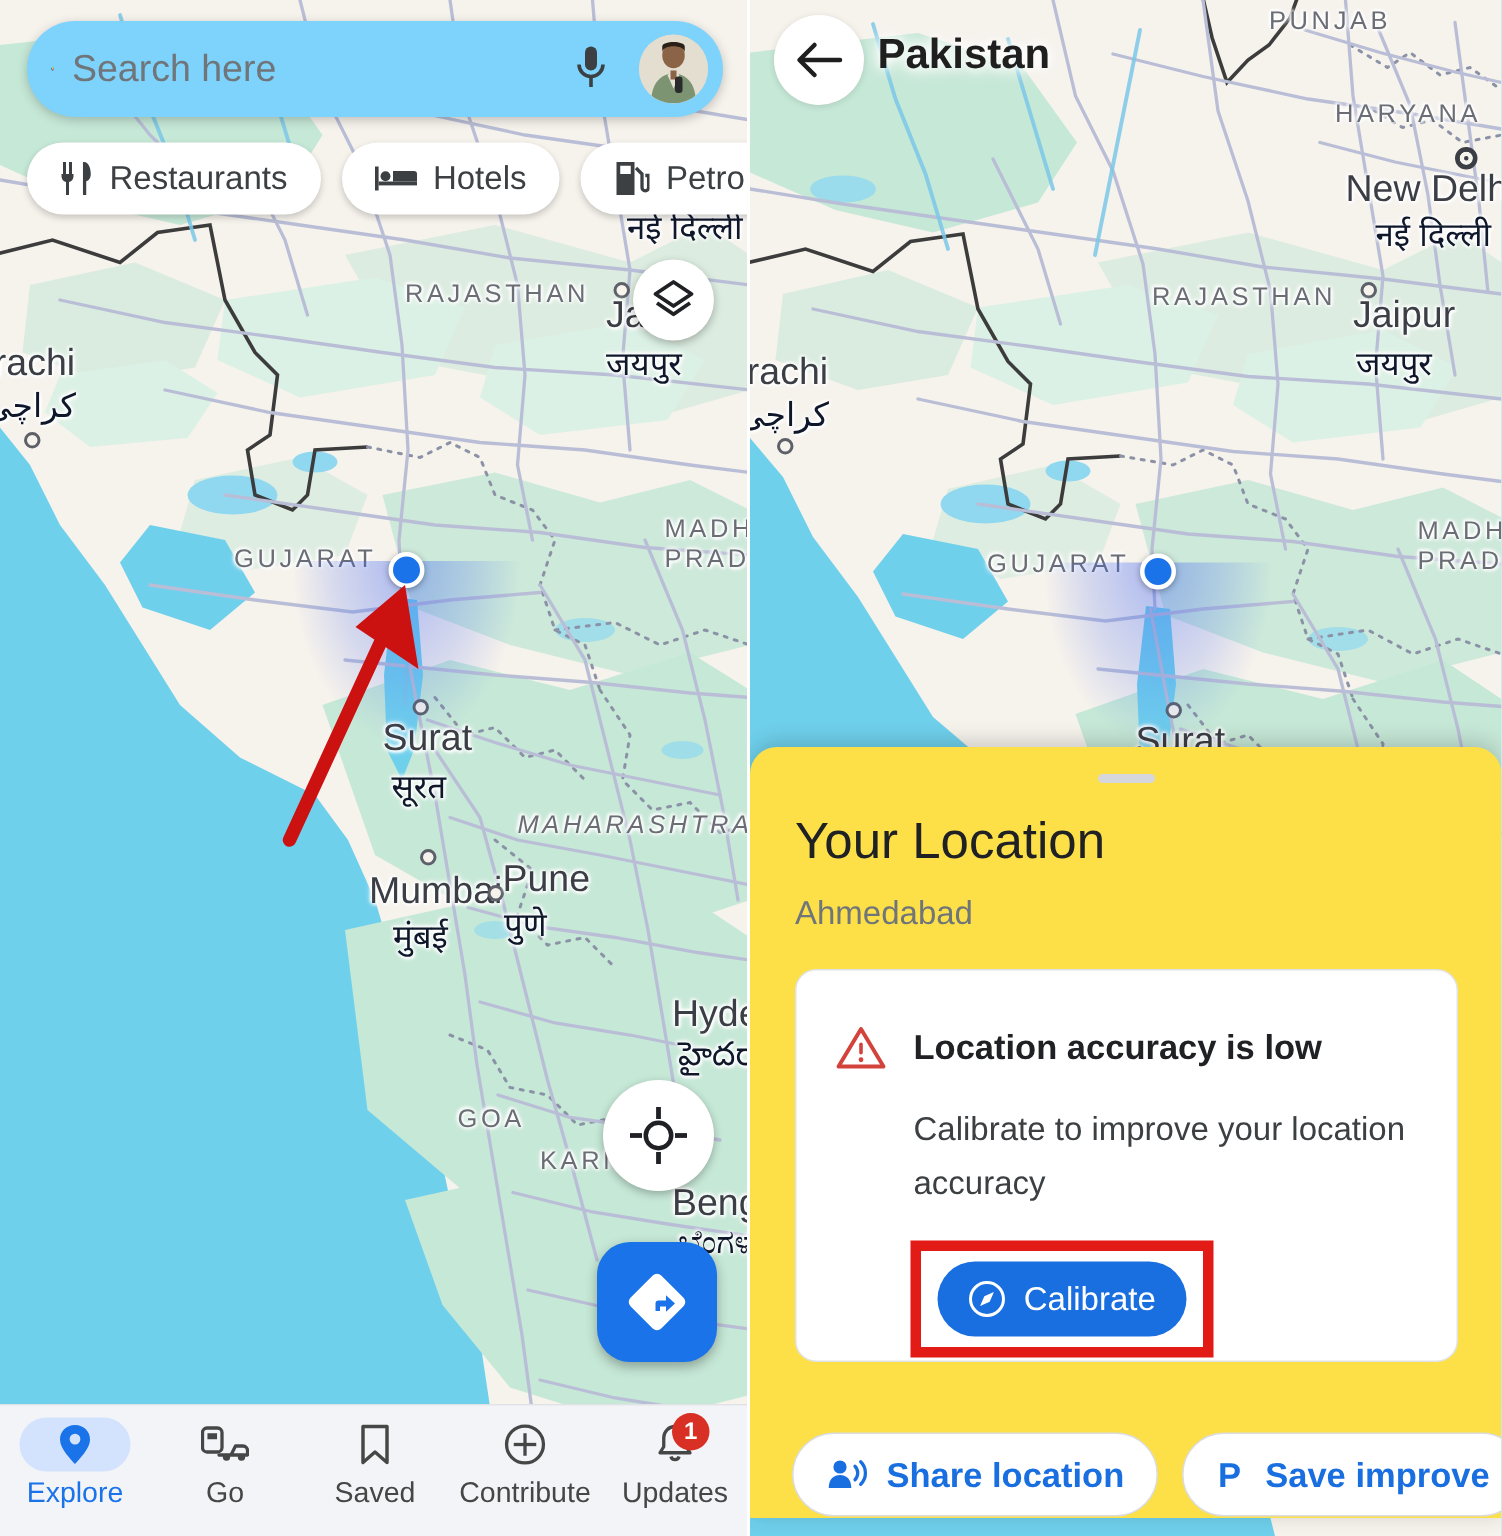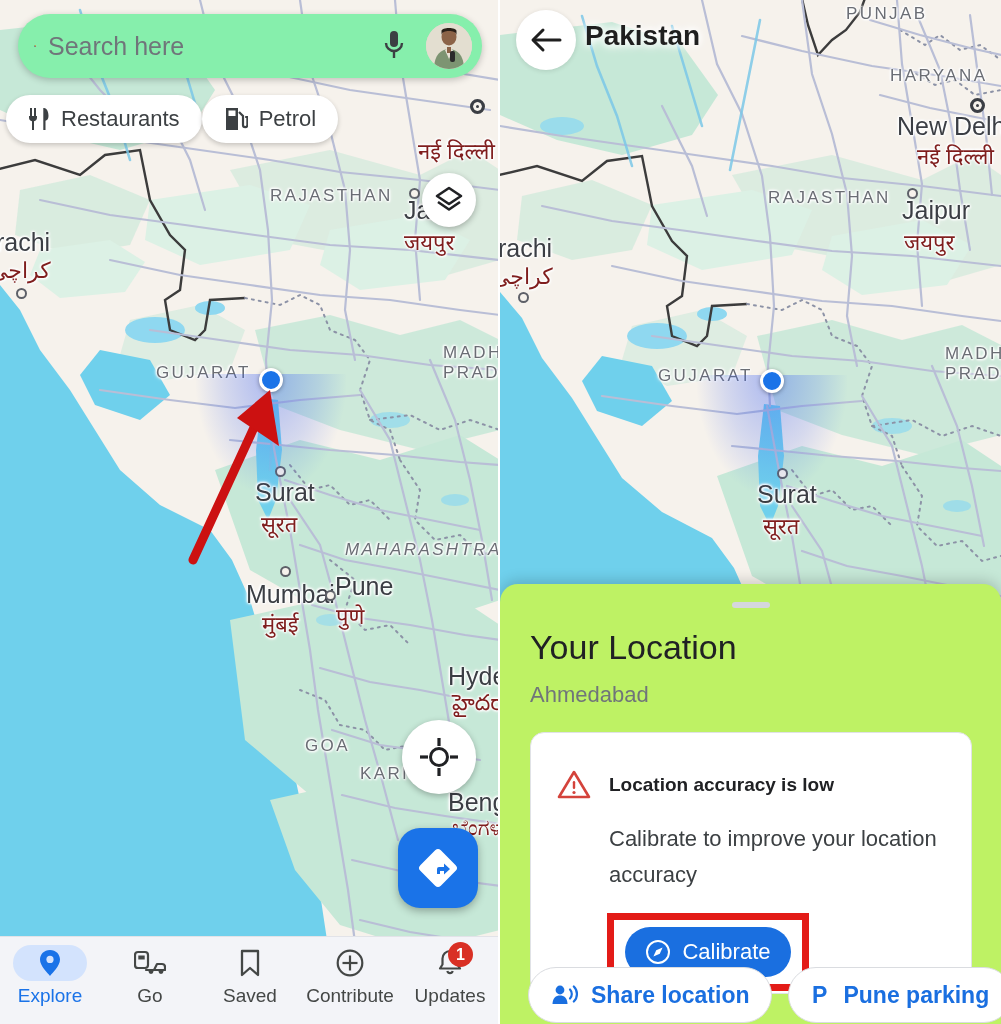--- a/index.html
+++ b/index.html
@@ -23,21 +23,21 @@
   
   .lbl {
     position: absolute;
     color: #55585f;
     white-space: nowrap;
     text-shadow: 0 0 3px #fff, 0 0 3px #fff, 0 0 5px #fff, 1px 1px 2px #fff, -1px -1px 2px #fff;
     pointer-events: none;
   }
   .lbl-state { font-size: 17px; letter-spacing: 2.4px; color: #6a6d74; }
   .lbl-city { font-size: 25px; color: #3b3e44; }
-  .lbl-city-sub { font-size: 22px; color: #7f1d1d; }
+  .lbl-city-sub { font-size: 22px; color: #0f172a; }
   .citydot {
     position: absolute; width: 11px; height: 11px;
     border: 2px solid #5d6068; border-radius: 50%;
     background: #F6F2EC;
   }
   .capdot {
     position: absolute; width: 15px; height: 15px;
     border: 3px solid #3b3e44; border-radius: 50%;
     background: #3b3e44;
     box-shadow: inset 0 0 0 3px #F6F2EC;
@@ -57,40 +57,40 @@
     border-radius: 50%;
     background: #1A73E8;
     border: 3px solid #ffffff;
     box-shadow: 0 1px 4px rgba(0,0,0,0.35);
   }
 
   
   .searchbar {
     position: absolute; left: 18px; top: 14px;
     width: 464px; height: 64px;
-    background: #86efac; border-radius: 32px;
+    background: #7dd3fc; border-radius: 32px;
     box-shadow: 0 2px 7px rgba(0,0,0,0.22);
     display: flex; align-items: center; padding: 0 10px 0 16px; gap: 12px;
   }
   .search-input {
     flex: 1; border: none; outline: none; background: transparent;
     font-family: "Liberation Sans", sans-serif;
     font-size: 25px; color: #5f6368;
   }
   .search-input::placeholder { color: #70757a; }
   .avatar {
     width: 46px; height: 46px; border-radius: 50%;
     background: #ded9cb;
     overflow: hidden; flex: none; position: relative;
   }
 
   
   .chips {
-    position: absolute; left: 6px; top: 95px;
-    display: flex; align-items: center;
+    position: absolute; left: 18px; top: 95px;
+    display: flex; gap: 14px; align-items: center;
   }
   .chip {
     height: 48px; background: #ffffff; border-radius: 24px;
     display: flex; align-items: center; gap: 11px;
     padding: 0 22px;
     box-shadow: 0 2px 5px rgba(0,0,0,0.2);
     font-size: 22px; color: #3c4043;
     white-space: nowrap; flex: none;
   }
 
@@ -154,22 +154,22 @@
     box-shadow: 0 1px 5px rgba(0,0,0,0.12);
   }
   .page-title-r {
     position: absolute; left: 85px; top: 20px;
     font-size: 28px; font-weight: bold; color: #1f1f1f;
     text-shadow: 0 0 6px #fff, 0 0 10px #fff, 0 0 14px #fff;
   }
 
   
   .sheet {
-    position: absolute; left: 0; bottom: 0; width: 501px; height: 440px;
-    background: #bef264;
+    position: absolute; left: 0; bottom: 12px; width: 501px; height: 514px;
+    background: #fde047;
     border-radius: 18px 18px 0 0;
     box-shadow: 0 -3px 14px rgba(0,0,0,0.18);
     overflow: hidden;
   }
   .grabber {
     position: absolute; left: 50%; top: 18px; transform: translateX(-50%);
     width: 38px; height: 6px; border-radius: 3px; background: #d5d7dc;
   }
   .sheet-title {
     position: absolute; left: 30px; top: 44px;
@@ -182,21 +182,21 @@
   .acc-card {
     position: absolute; left: 30px; top: 148px;
     width: 442px; height: 262px;
     border: 1px solid #e0e2e6; border-radius: 14px;
     background: #fff;
   }
   .acc-head {
     position: absolute; left: 26px; top: 36px;
     display: flex; align-items: center; gap: 18px;
   }
-  .acc-title { font-size: 19px; font-weight: bold; color: #202124; }
+  .acc-title { font-size: 23px; font-weight: bold; color: #202124; }
   .acc-body {
     position: absolute; left: 78px; top: 88px; width: 330px;
     font-size: 22px; color: #3c4043; line-height: 1.62;
   }
   .hl-box {
     position: absolute; left: 76px; top: 180px;
     width: 202px; height: 78px;
     border: 7px solid #E31B17;
     background: #ffffff;
     display: flex; align-items: center; justify-content: center;
@@ -403,20 +403,29 @@
       <div class="chip">
         <svg width="22" height="24" viewBox="0 0 22 24">
           <rect x="2" y="1" width="2" height="9" fill="#3c4043"></rect>
           <rect x="6" y="1" width="2" height="9" fill="#3c4043"></rect>
           <path d="M1 9 h8 v1.5 a4 4 0 0 1 -3 3.8 V23 h-2 V14.3 a4 4 0 0 1 -3 -3.8 Z" fill="#3c4043"></path>
           <path d="M16 1 c3 0 4.5 4 4.5 8 c0 3 -1.5 4.5 -3 4.8 V23 h-2.2 V1 Z" fill="#3c4043"></path>
         </svg>
         <span>Restaurants</span>
       </div>
       <div class="chip">
+        <svg width="28" height="20" viewBox="0 0 28 20">
+          <rect x="0" y="2" width="2.4" height="16" fill="#3c4043"></rect>
+          <circle cx="7" cy="8.5" r="3.3" fill="#3c4043"></circle>
+          <path d="M12 5 h14 a2 2 0 0 1 2 2 v5 H12 Z" fill="#3c4043"></path>
+          <rect x="2.4" y="12" width="25.6" height="2.6" fill="#3c4043"></rect>
+        </svg>
+        <span>Hotels</span>
+      </div>
+      <div class="chip">
         <svg width="24" height="26" viewBox="0 0 24 26">
           <path d="M2 2 h12 v22 H2 Z" fill="#3c4043"></path>
           <rect x="4.5" y="4.5" width="7" height="5.5" fill="#ffffff"></rect>
           <path d="M15 6 l4 4 v9 a2.2 2.2 0 0 0 4.4 0 V11 h-2.2" fill="none" stroke="#3c4043" stroke-width="2.2"></path>
         </svg>
         <span>Petrol</span>
       </div>
 
     </div>
 
@@ -652,20 +661,20 @@
             <path d="M1.5 21 C1.5 14.8 5 12.4 9 12.4 C13 12.4 16.5 14.8 16.5 21 Z" fill="#1a6fe0"></path>
             <path d="M19 6.5 a6.5 6.5 0 0 1 0 9" fill="none" stroke="#1a6fe0" stroke-width="2.2" stroke-linecap="round"></path>
             <path d="M22.8 3.5 a10.5 10.5 0 0 1 0 15" fill="none" stroke="#1a6fe0" stroke-width="2.2" stroke-linecap="round"></path>
           </svg>
           <span>Share location</span>
         </div>
         <div class="action-chip">
           <svg width="20" height="26" viewBox="0 0 20 26">
             <text x="1" y="21" font-family="Liberation Sans, sans-serif" font-size="23" font-weight="bold" fill="#1a6fe0">P</text>
           </svg>
-          <span>Pune parking</span>
+          <span>Save improve</span>
         </div>
 
       </div>
     </div>
   </div>
 
 </div>
 
 </body></html>

